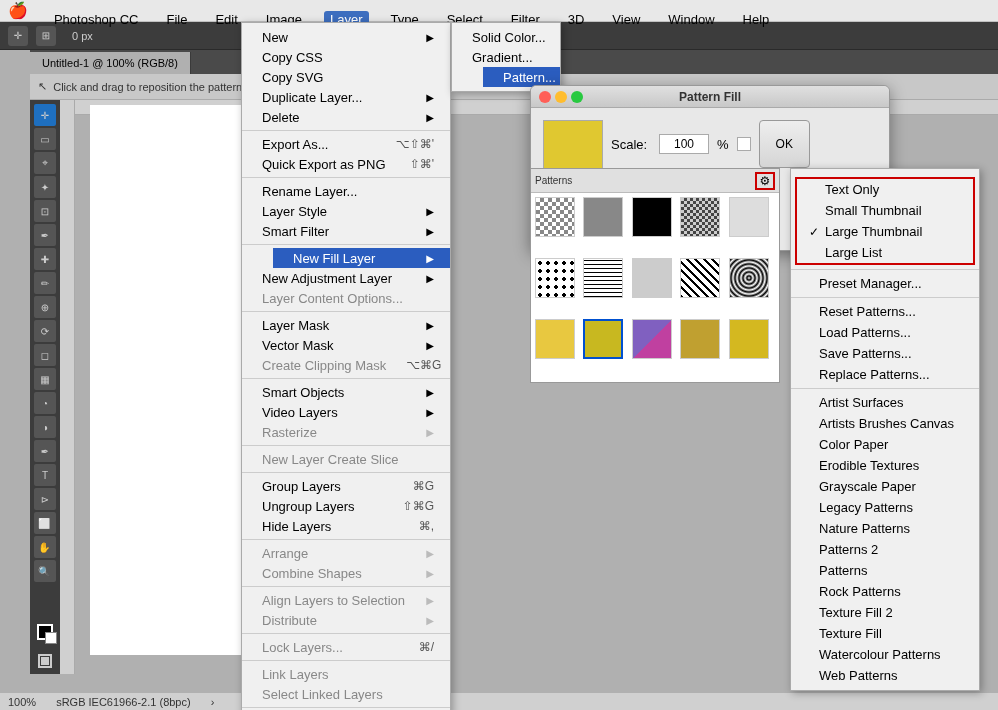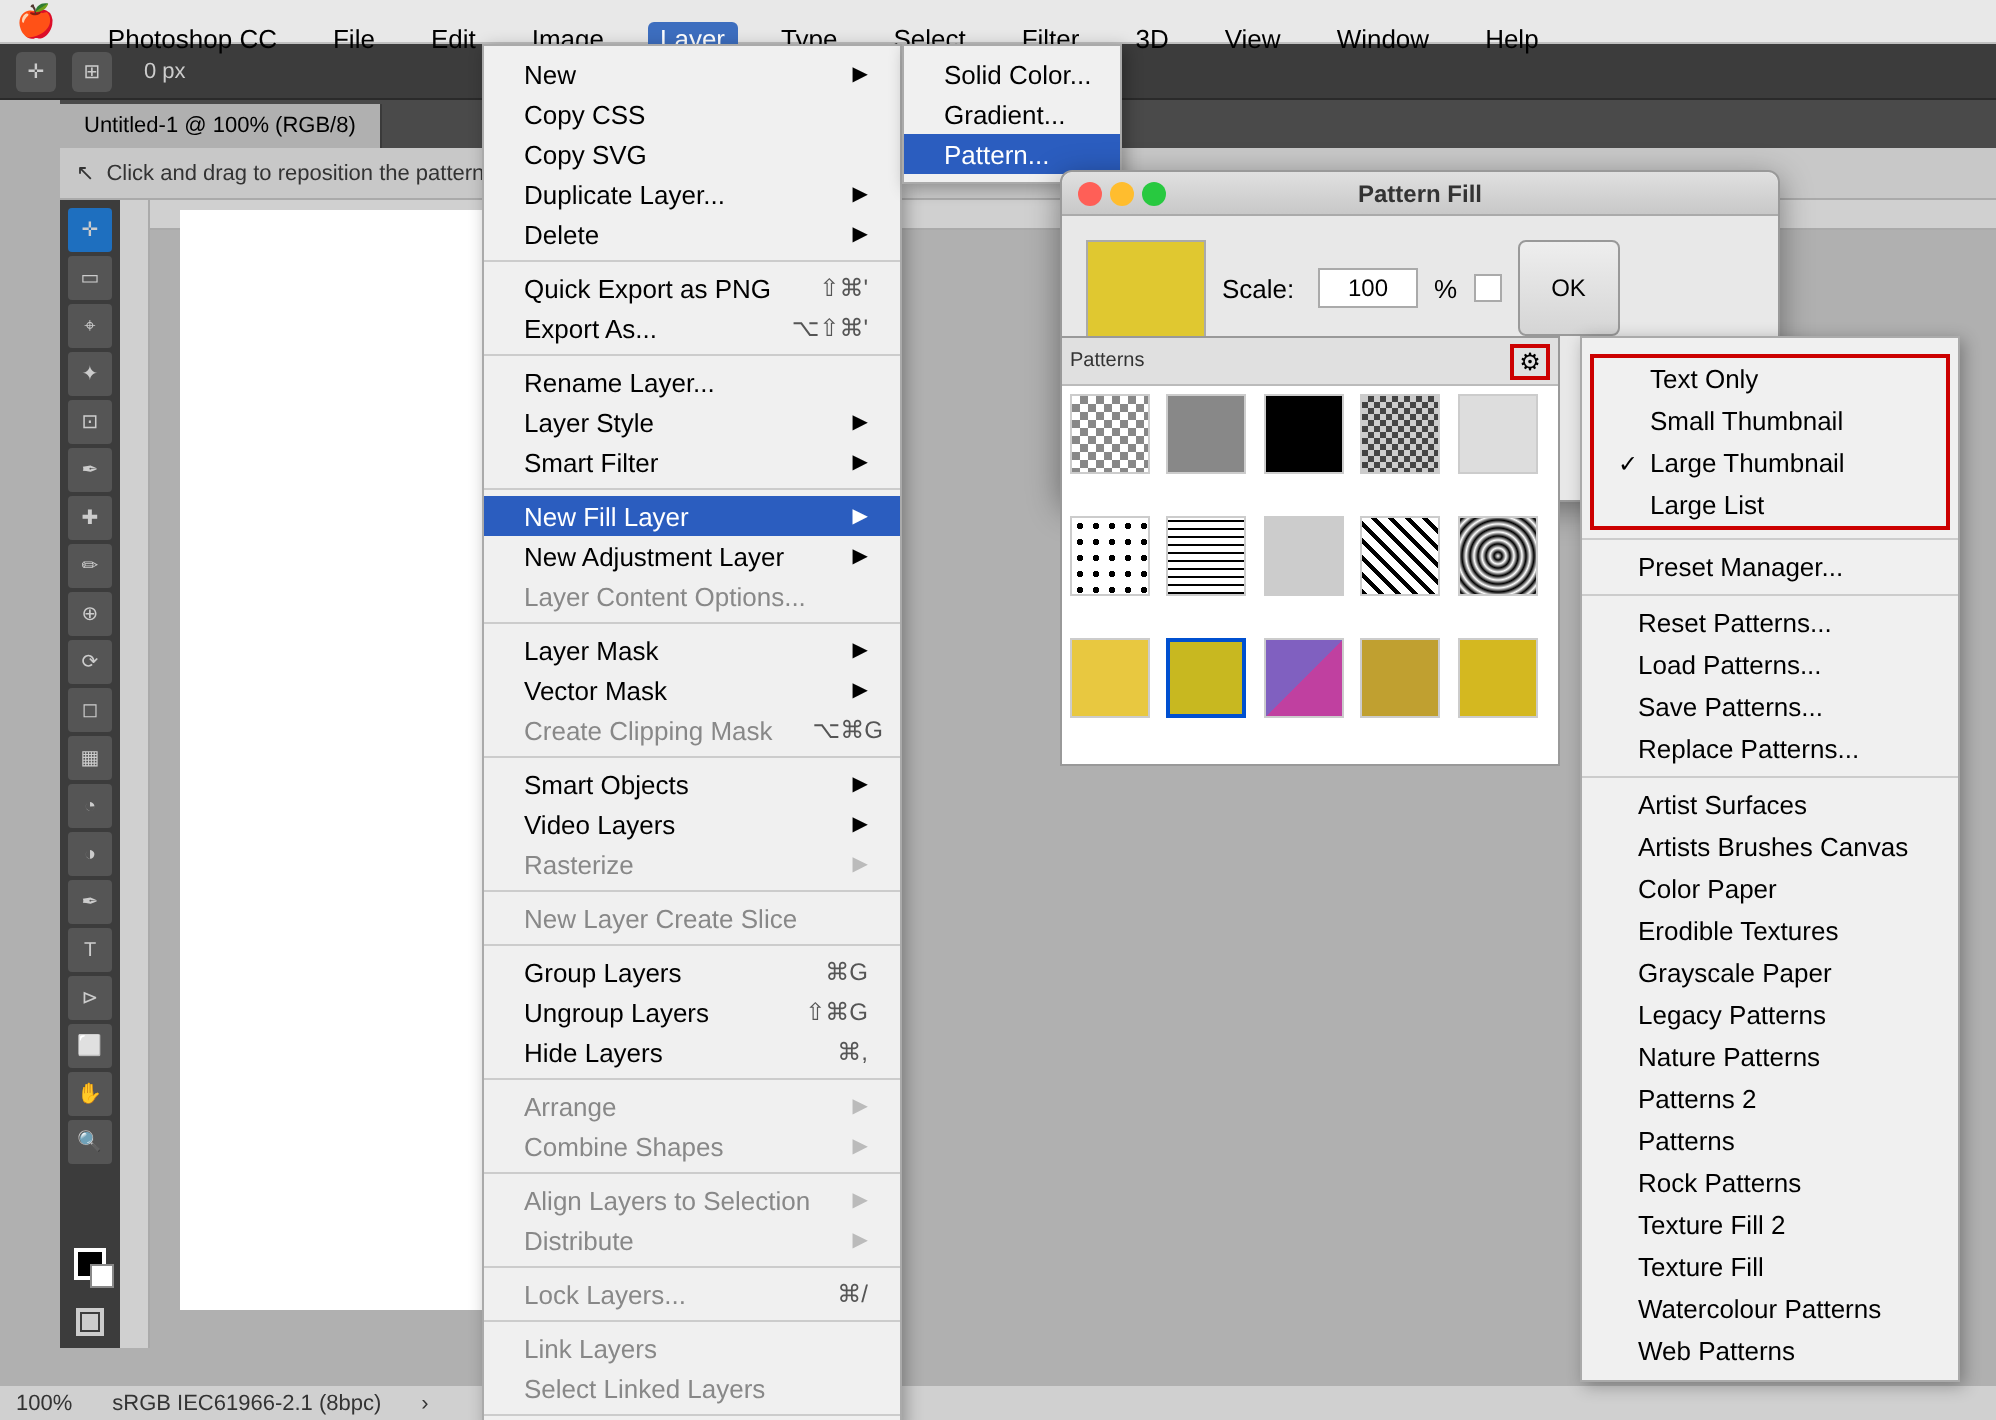--- a/index.html
+++ b/index.html
@@ -78,21 +78,21 @@
       background: #f0f0f0; border: 1px solid #aaa; box-shadow: 2px 2px 8px rgba(0,0,0,0.3);
       z-index: 100; padding: 4px 0;
     }
     .menu-divider { height: 1px; background: #ccc; margin: 3px 0; }
     .menu-row {
       display: flex; align-items: center; padding: 2px 16px 2px 20px;
       font-size: 13px; color: #000; cursor: default; white-space: nowrap;
       position: relative; min-height: 20px;
     }
     .menu-row.dimmed { color: #888; }
-    .menu-row.highlighted { background: #2b5dbf; color: #fff; }
+    .menu-row.highlighted { background: #2b5dbf; color: #fff; margin-left: 31px; }
     .menu-row .shortcut { margin-left: auto; color: #555; font-size: 12px; padding-left: 20px; }
     .menu-row .arrow { margin-left: auto; font-size: 10px; }
     .menu-row.dimmed .arrow { color: #bbb; }
 
     
     .fill-submenu {
       position: absolute; top: 22px; left: 451px; width: 110px;
       background: #f0f0f0; border: 1px solid #aaa; box-shadow: 2px 2px 8px rgba(0,0,0,0.3);
       z-index: 101; padding: 4px 0;
     }
@@ -265,26 +265,26 @@
   <div class="menu-row">
     <span>Duplicate Layer...</span>
     <span class="arrow">▶</span>
   </div>
   <div class="menu-row">
     <span>Delete</span>
     <span class="arrow">▶</span>
   </div>
   <div class="menu-divider"></div>
   <div class="menu-row">
+    <span>Export As...</span>
+    <span class="shortcut">⌥⇧⌘'</span>
+  </div>
+  <div class="menu-row">
     <span>Quick Export as PNG</span>
     <span class="shortcut">⇧⌘'</span>
-  </div>
-  <div class="menu-row">
-    <span>Export As...</span>
-    <span class="shortcut">⌥⇧⌘'</span>
   </div>
   <div class="menu-divider"></div>
   <div class="menu-row">
     <span>Rename Layer...</span>
   </div>
   <div class="menu-row">
     <span>Layer Style</span>
     <span class="arrow">▶</span>
   </div>
   <div class="menu-row">

